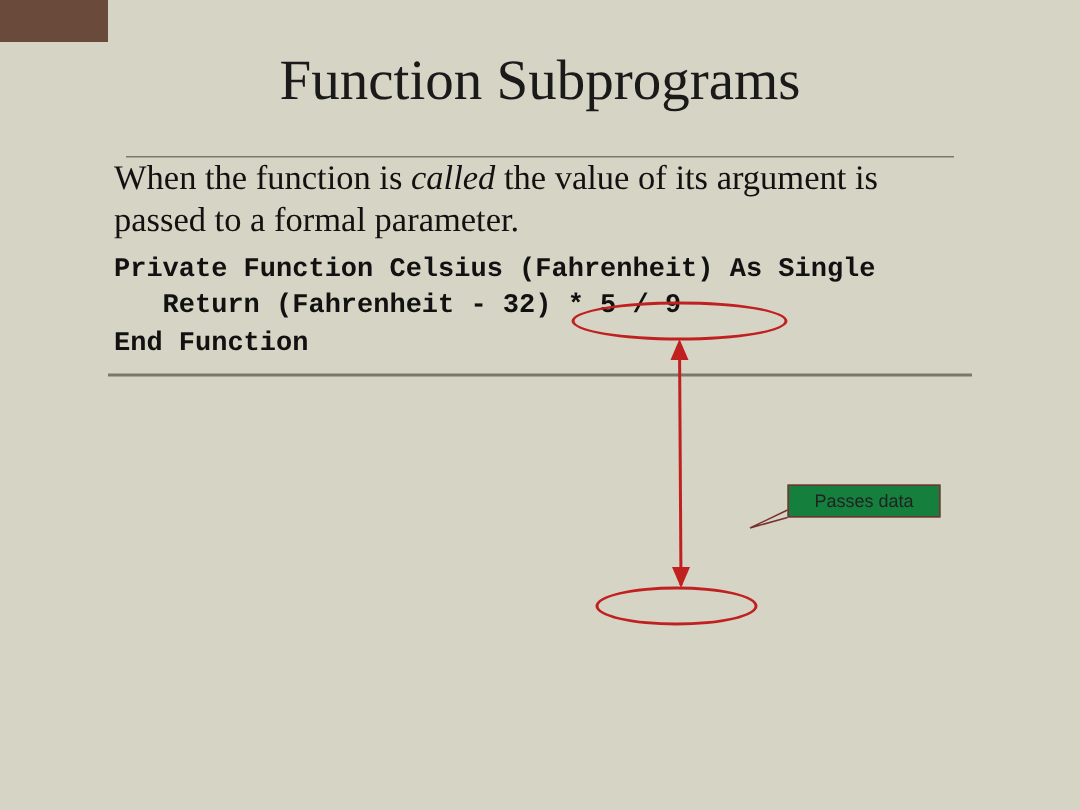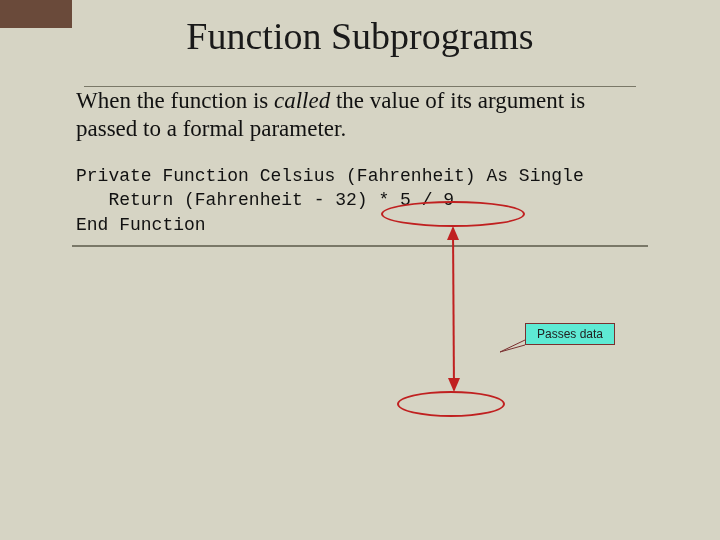--- a/index.html
+++ b/index.html
@@ -13,73 +13,74 @@
   }
   .crop-mark {
     position: absolute;
     top: 0;
     left: 0;
     width: 72px;
     height: 28px;
     background: #6a4a3a;
   }
   .slide {
-    padding: 14px 72px 0 72px;
+    padding: 32px 72px 0 72px;
   }
   .title {
     font-size: 38px;
     text-align: center;
     color: #1a1a1a;
     font-weight: normal;
     padding-bottom: 10px;
     margin-bottom: 18px;
     position: relative;
   }
   .title-underline {
     border-bottom: 1px solid #7a7868;
     margin: 0 12px 0 12px;
   }
   .body-text {
     font-size: 23px;
     color: #111;
     line-height: 1.2;
-    margin-bottom: 22px;
+    margin-bottom: 8px;
     padding-left: 4px;
   }
   .body-text .italic { font-style: italic; }
   .code {
     font-family: "Courier New", Courier, monospace;
     font-size: 18px;
     color: #111;
     line-height: 1.35;
     white-space: pre;
     padding-left: 4px;
     position: relative;
+    font-weight: bold;
   }
   .divider {
     height: 0;
     border-bottom: 2px solid #7a7868;
     margin: 8px 0 8px 0;
   }
   .ellipse {
     position: absolute;
     border: 2px solid #c02020;
     border-radius: 50%;
     background: transparent;
   }
   #ell-fahr { left: 381px; top: 201px; width: 144px; height: 26px; }
   #ell-deg  { left: 397px; top: 391px; width: 108px; height: 26px; }
   .callout-box {
     position: absolute;
     left: 525px;
     top: 323px;
-    width: 90px;
+    width: 102px;
     height: 22px;
     border: 1px solid #7a3030;
-    background: #5eead4;
+    background: #15803d;
     font-family: Arial, Helvetica, sans-serif;
     font-size: 12px;
     color: #222;
     display: flex;
     align-items: center;
     justify-content: center;
   }
   svg.overlay {
     position: absolute;
     top: 0; left: 0;

